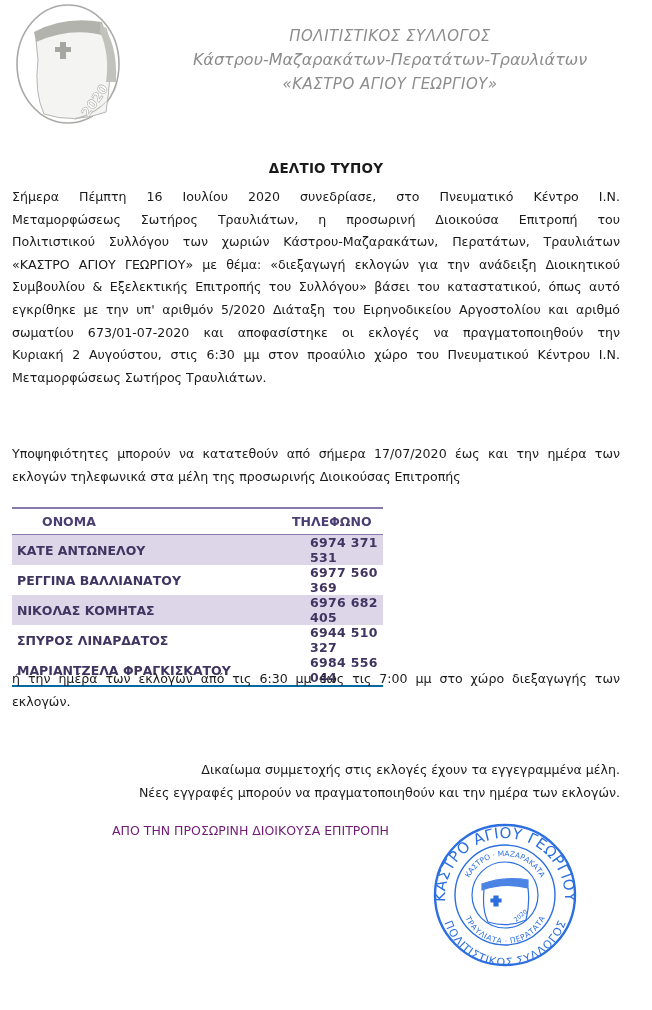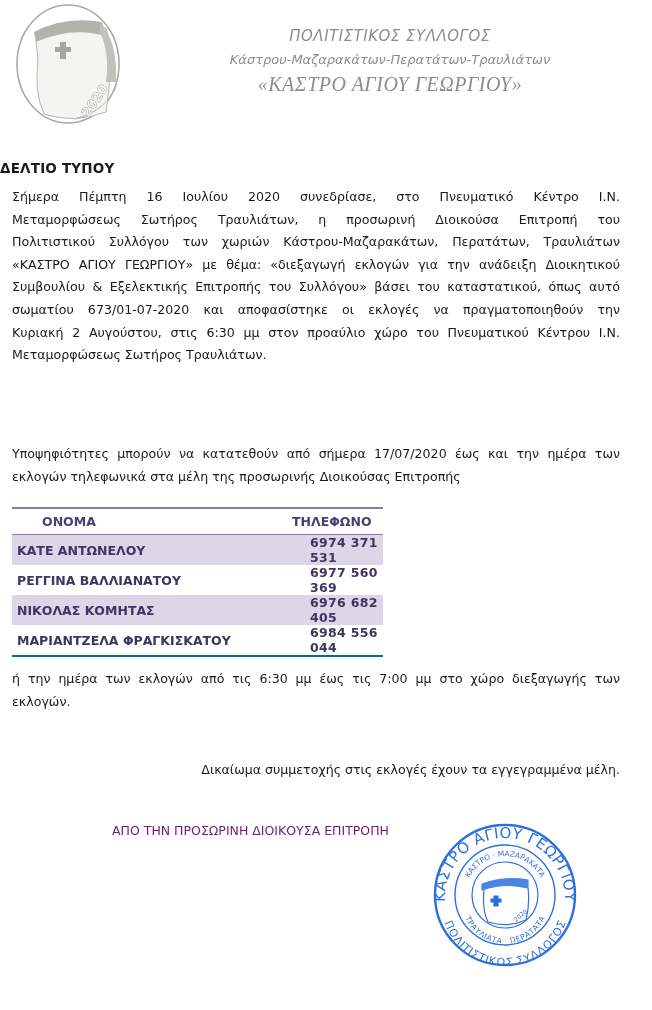--- a/index.html
+++ b/index.html
@@ -3,24 +3,24 @@
 <meta charset="utf-8">
 <style>
   html, body { margin:0; padding:0; background:#ffffff; }
   body { width:652px; height:1010px; position:relative; overflow:hidden;
          font-family:"DejaVu Sans", sans-serif; color:#1a1a1a; }
   .logo { position:absolute; left:14px; top:2px; width:108px; height:124px; }
   .org-header { position:absolute; left:150px; width:480px; top:24px; text-align:center;
                 font-family:"DejaVu Sans", sans-serif; font-style:italic; color:#8c8c8c; }
   .org-header div { height:24px; line-height:24px; }
   .org-name { font-size:15px; letter-spacing:0.5px; }
-  .org-villages { font-size:13px; }
-  .org-castle { font-size:20px; letter-spacing:0.5px;font-family:Liberation Serif, serif; }
+  .org-villages { font-size:16px; }
+  .org-castle { font-size:15px; letter-spacing:0.5px; }
 
-  .doc-title { position:absolute; top:160px; left:0; width:652px; text-align:left;
+  .doc-title { position:absolute; top:160px; left:0; width:652px; text-align:center;
                font-size:13.5px; font-weight:bold; letter-spacing:0.2px; }
 
   .para { position:absolute; left:12px; width:608px; font-size:12.6px; }
   .para .ln { height:22.6px; line-height:22.6px; white-space:nowrap; }
   .para .ln.j { text-align:justify; text-align-last:justify; white-space:normal; overflow:hidden; }
 
   .p1 { top:186px; }
   .p2 { top:443px; }
   .p3 { top:668px; }
   .p4 { top:759px;text-align:right; }
@@ -61,20 +61,21 @@
 </div>
 
 <div class="doc-title">ΔΕΛΤΙΟ ΤΥΠΟΥ</div>
 
 <div class="para p1">
   <div class="ln j">Σήμερα Πέμπτη 16 Ιουλίου 2020 συνεδρίασε, στο Πνευματικό Κέντρο Ι.Ν.</div>
   <div class="ln j">Μεταμορφώσεως Σωτήρος Τραυλιάτων, η προσωρινή Διοικούσα Επιτροπή του</div>
   <div class="ln j">Πολιτιστικού Συλλόγου των χωριών Κάστρου-Μαζαρακάτων, Περατάτων, Τραυλιάτων</div>
   <div class="ln j">«ΚΑΣΤΡΟ ΑΓΙΟΥ ΓΕΩΡΓΙΟΥ» με θέμα: «διεξαγωγή εκλογών για την ανάδειξη Διοικητικού</div>
   <div class="ln j">Συμβουλίου &amp; Εξελεκτικής Επιτροπής του Συλλόγου» βάσει του καταστατικού, όπως αυτό</div>
+  <div class="ln j">εγκρίθηκε με την υπ' αριθμόν 5/2020 Διάταξη του Ειρηνοδικείου Αργοστολίου και αριθμό</div>
   <div class="ln j">σωματίου 673/01-07-2020 και αποφασίστηκε οι εκλογές να πραγματοποιηθούν την</div>
   <div class="ln j">Κυριακή 2 Αυγούστου, στις 6:30 μμ στον προαύλιο χώρο του Πνευματικού Κέντρου Ι.Ν.</div>
   <div class="ln">Μεταμορφώσεως Σωτήρος Τραυλιάτων.</div>
 </div>
 
 <div class="para p2">
   <div class="ln j">Υποψηφιότητες μπορούν να κατατεθούν από σήμερα 17/07/2020 έως και την ημέρα των</div>
   <div class="ln">εκλογών τηλεφωνικά στα μέλη της προσωρινής Διοικούσας Επιτροπής</div>
 </div>
 
@@ -92,33 +93,38 @@
     </tr>
     <tr>
       <td class="col-name">ΡΕΓΓΙΝΑ ΒΑΛΛΙΑΝΑΤΟΥ</td>
       <td class="col-phone">6977 560 369</td>
     </tr>
     <tr class="shade">
       <td class="col-name">ΝΙΚΟΛΑΣ ΚΟΜΗΤΑΣ</td>
       <td class="col-phone">6976 682 405</td>
     </tr>
     <tr>
+      <td class="col-name">ΣΠΥΡΟΣ ΛΙΝΑΡΔΑΤΟΣ</td>
+      <td class="col-phone">6944 510 327</td>
+    </tr>
+    <tr>
       <td class="col-name">ΜΑΡΙΑΝΤΖΕΛΑ ΦΡΑΓΚΙΣΚΑΤΟΥ</td>
       <td class="col-phone">6984 556 044</td>
     </tr>
   </tbody>
 </table>
 
 <div class="para p3">
   <div class="ln j">ή την ημέρα των εκλογών από τις 6:30 μμ έως τις 7:00 μμ στο χώρο διεξαγωγής των</div>
   <div class="ln">εκλογών.</div>
 </div>
 
 <div class="para p4">
   <div class="ln">Δικαίωμα συμμετοχής στις εκλογές έχουν τα εγγεγραμμένα μέλη.</div>
+  <div class="ln">Νέες εγγραφές μπορούν να πραγματοποιηθούν και την ημέρα των εκλογών.</div>
 </div>
 
 <div class="signature">ΑΠΟ ΤΗΝ ΠΡΟΣΩΡΙΝΗ ΔΙΟΙΚΟΥΣΑ ΕΠΙΤΡΟΠΗ</div>
 
 <svg class="stamp" viewBox="0 0 146 146">
   <defs>
     <path id="outerTop" d="M 13 76 A 60 60 0 0 1 133 76"></path>
     <path id="outerBottom" d="M 17 80 A 56 56 0 0 0 129 80"></path>
     <path id="innerTop" d="M 33 74 A 40 40 0 0 1 113 74"></path>
     <path id="innerBottom" d="M 35 78 A 38 38 0 0 0 111 78"></path>

